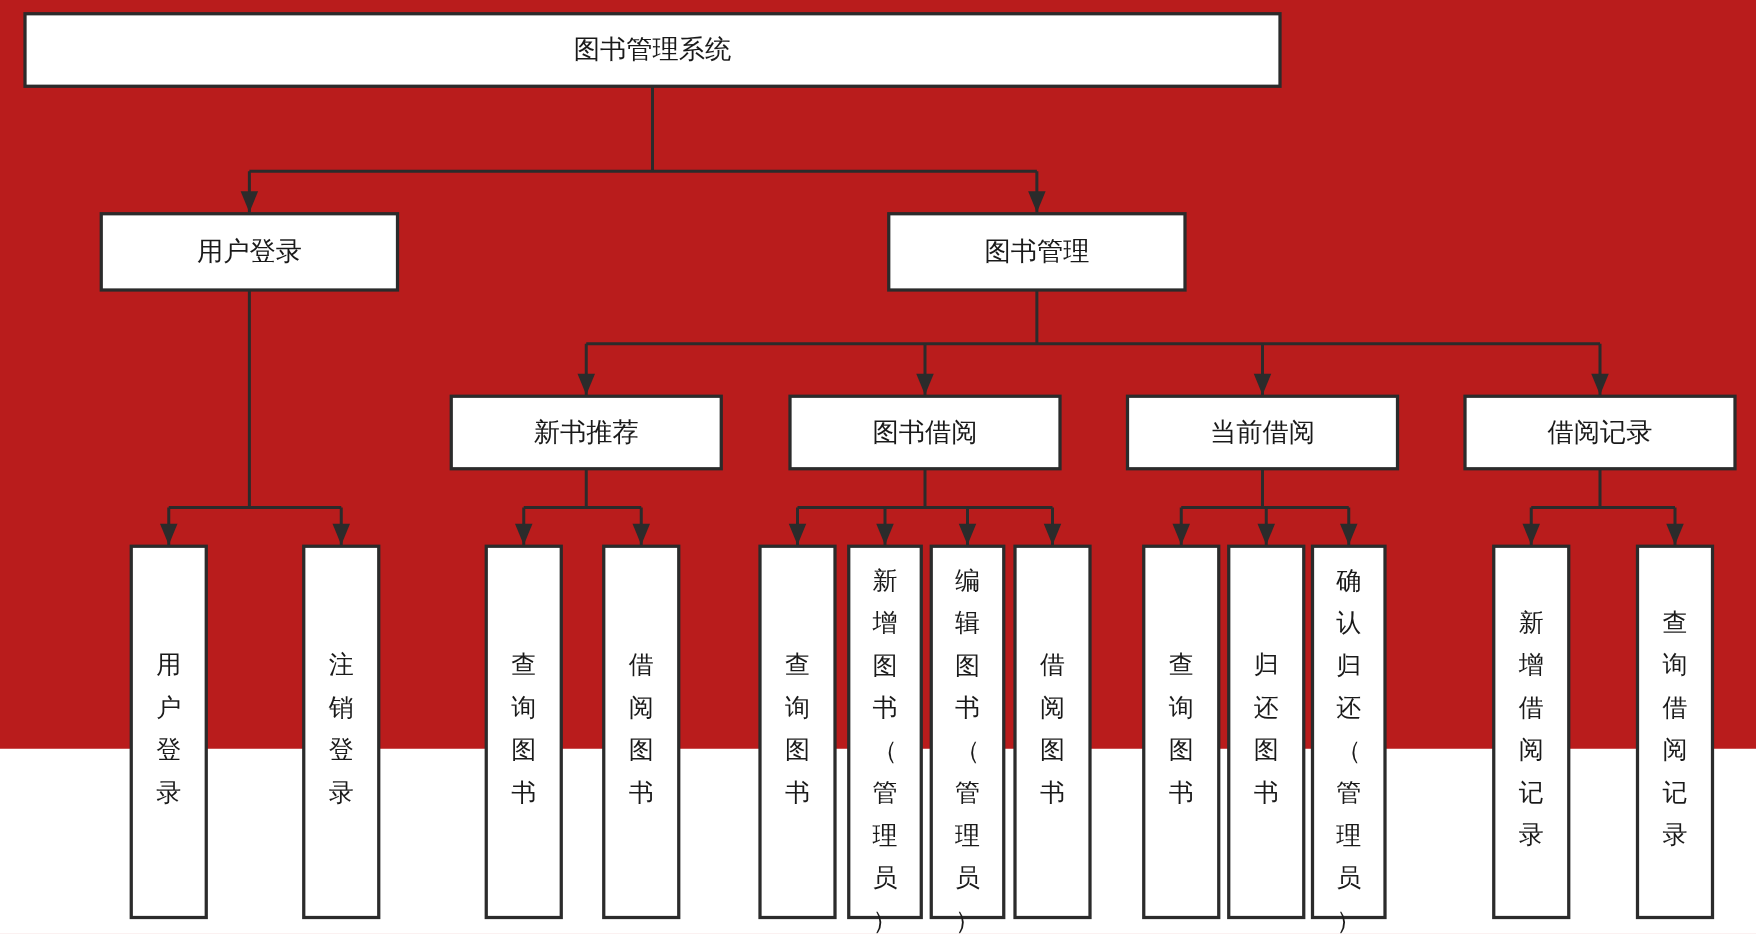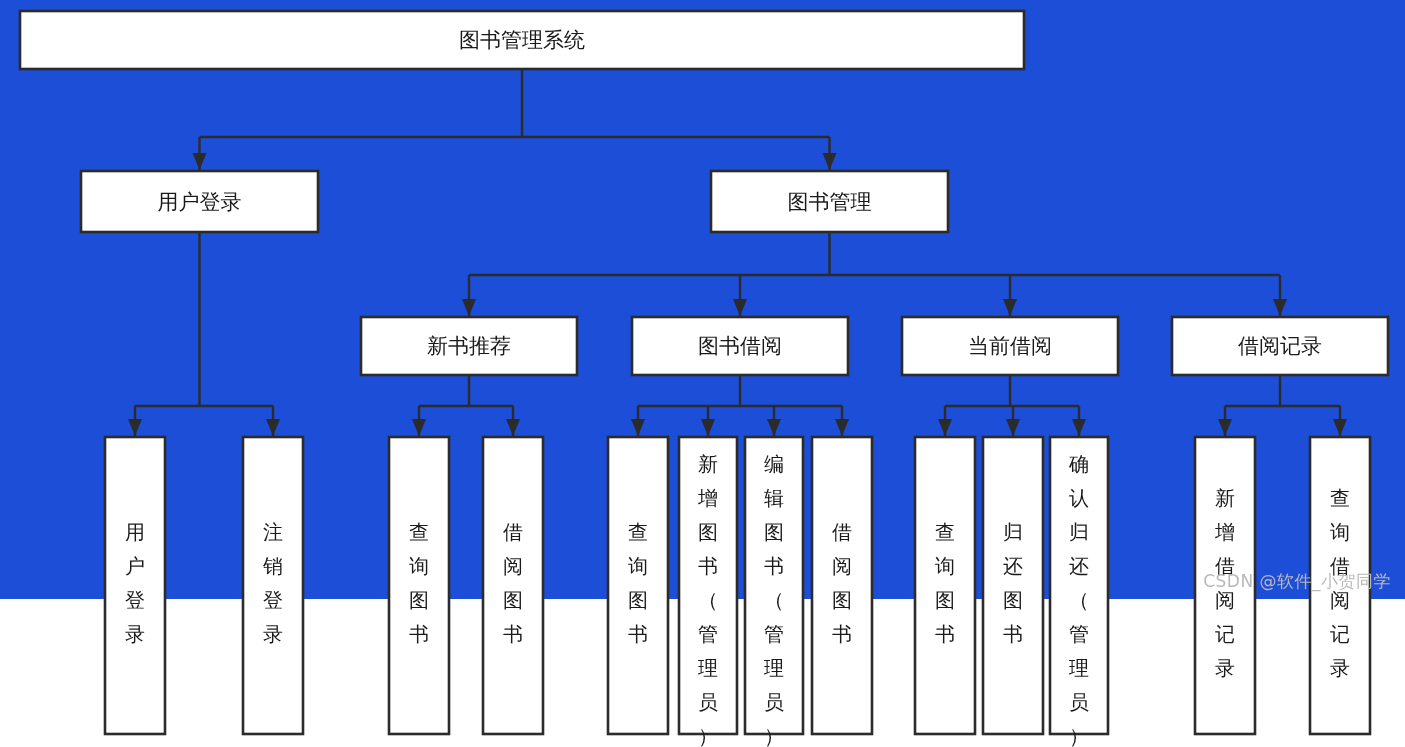--- a/index.html
+++ b/index.html
@@ -11,21 +11,21 @@
     font-family: "DejaVu Sans", "Liberation Sans", sans-serif;
     width: 1405px;
     height: 747px;
     overflow: hidden;
     position: relative;
   }
   #diagram-root {
     position: relative;
     width: 1405px;
     height: 599px;
-    background: #1d4ed8;
+    background: #b91c1c;
   }
   svg.diagram-canvas {
     position: absolute;
     left: 0;
     top: 0;
     width: 1405px;
     height: 747px;
   }
   .node-box {
     fill: #ffffff;
@@ -201,14 +201,13 @@
         <g>
           <rect x="1195" y="437" width="60" height="297" class="node-box"></rect>
           <text x="1225" class="node-label-v"><tspan x="1225" y="504.5">新</tspan><tspan x="1225" y="538.5">增</tspan><tspan x="1225" y="572.5">借</tspan><tspan x="1225" y="606.5">阅</tspan><tspan x="1225" y="640.5">记</tspan><tspan x="1225" y="674.5">录</tspan></text>
         </g>
         <g>
           <rect x="1310" y="437" width="60" height="297" class="node-box"></rect>
           <text x="1340" class="node-label-v"><tspan x="1340" y="504.5">查</tspan><tspan x="1340" y="538.5">询</tspan><tspan x="1340" y="572.5">借</tspan><tspan x="1340" y="606.5">阅</tspan><tspan x="1340" y="640.5">记</tspan><tspan x="1340" y="674.5">录</tspan></text>
         </g>
       </g>
   </svg>
-  <div class="watermark">CSDN @软件_小贺同学</div>
 </div>
 
 </body></html>

